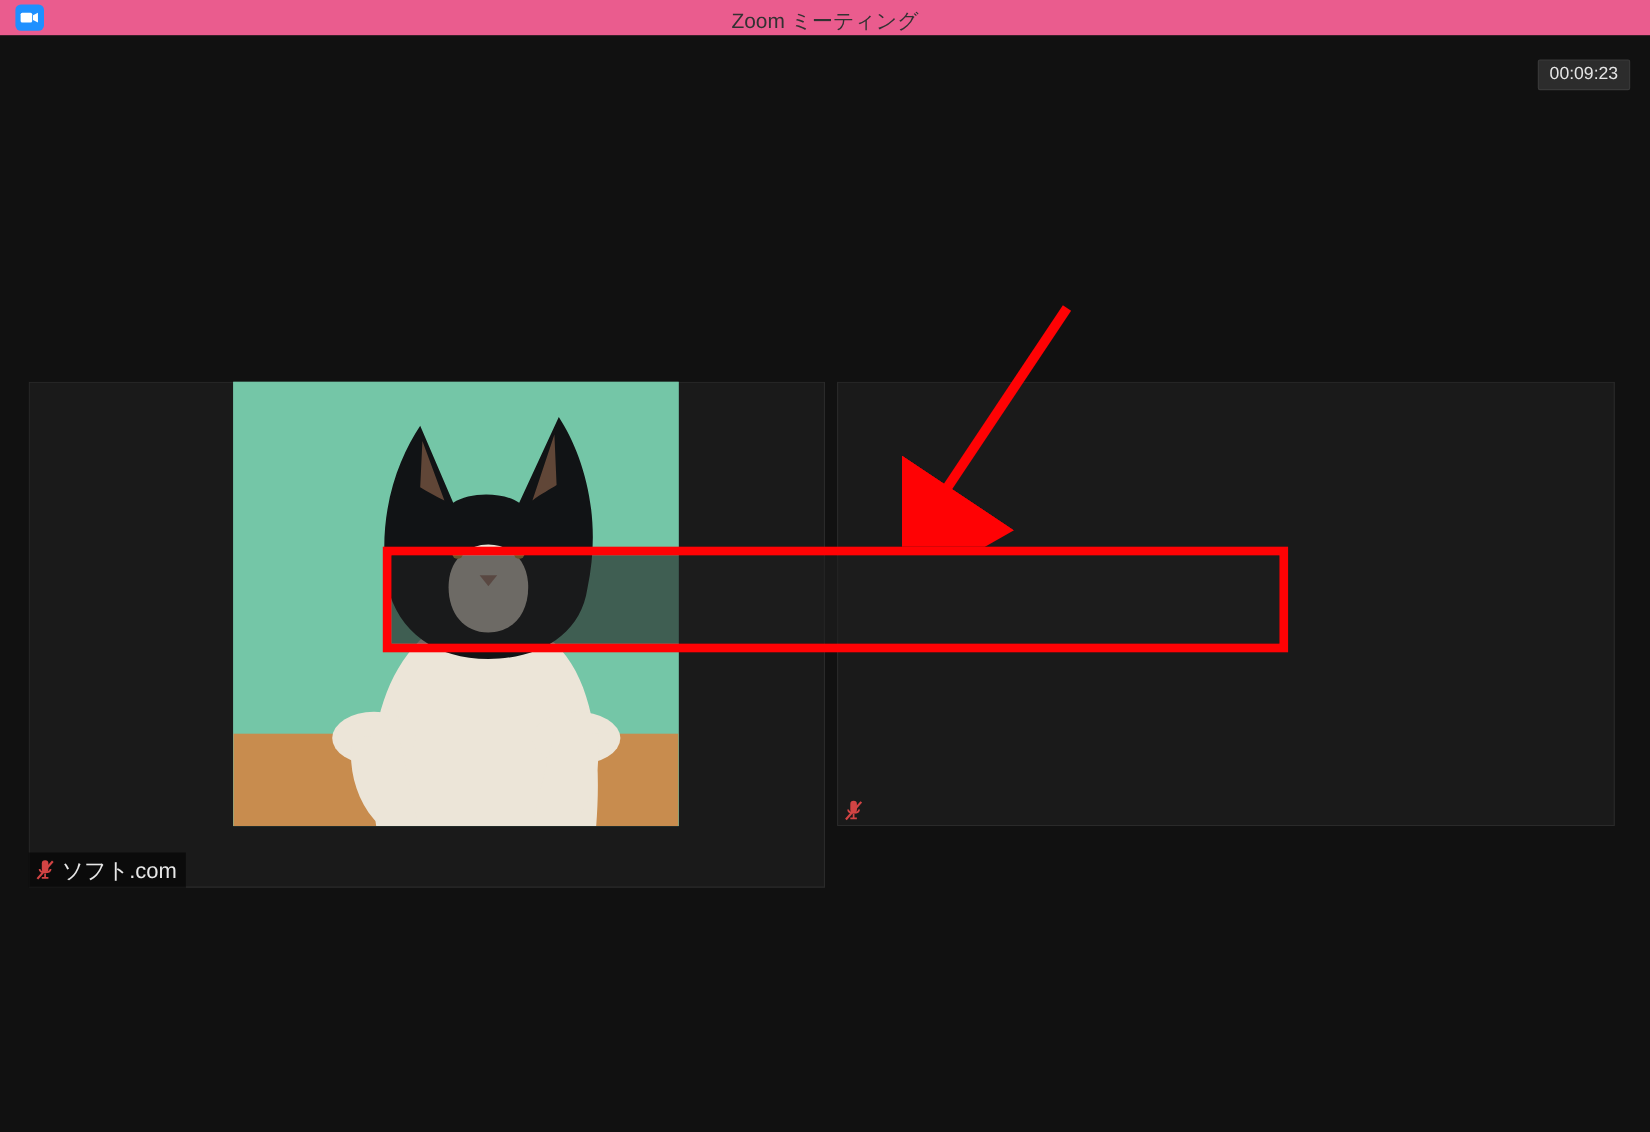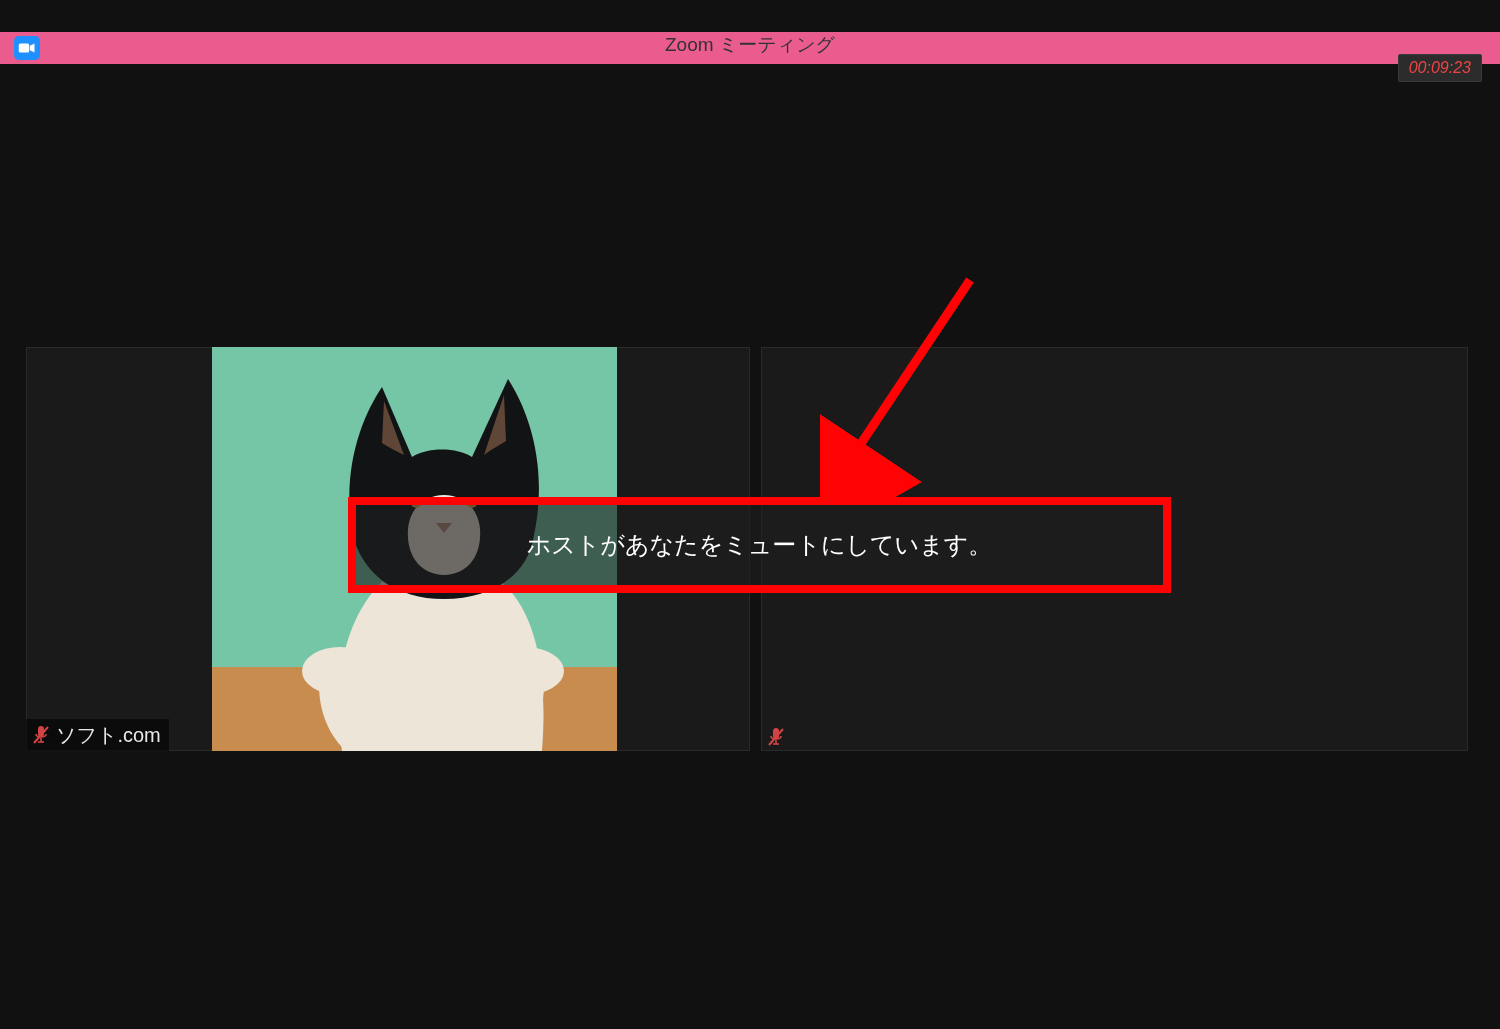--- a/index.html
+++ b/index.html
@@ -11,25 +11,24 @@
     font-family: "Hiragino Kaku Gothic ProN", "Yu Gothic", Meiryo, sans-serif;
     overflow: hidden;
     color: #fff;
   }
   .titlebar {
     position: absolute;
     top: 0; left: 0; right: 0;
     height: 32px;
     background: #ea5c8e;
     display: flex;
-    align-items: flex-start;
+    align-items: flex-end;
     justify-content: center;
     color: #323232;
     font-size: 19px;
-    margin-top: 32px;
   }
   .titlebar .zoom-app-icon {
     position: absolute;
     left: 14px;
     top: 4px;
     width: 26px;
     height: 24px;
     background: #1e90ff;
     border-radius: 5px;
     display: flex;
@@ -38,34 +37,33 @@
   }
   .titlebar .zoom-app-icon svg { width: 18px; height: 12px; }
   .timer {
     position: absolute;
     top: 54px;
     right: 18px;
     background: #2c2c2c;
     border: 1px solid #3a3a3a;
     padding: 4px 10px;
     font-size: 16px;
-    color: #ef4444;
+    color: #e5e5e5;
     border-radius: 2px;
-    font-style: italic;
   }
   .tile {
     position: absolute;
     background: #1a1a1a;
     box-shadow: inset 0 0 0 1px #2a2a2a;
   }
   .tile-left {
     left: 26px;
     top: 347px;
     width: 724px;
-    height: 404px;
+    height: 460px;
   }
   .tile-right {
     left: 761px;
     top: 347px;
     width: 707px;
     height: 404px;
   }
   .avatar-img {
     position: absolute;
     left: 186px;
@@ -230,21 +228,20 @@
       <path d="M4 9 C4 13 14 13 14 9" stroke="#d24444" stroke-width="1.6" fill="none"></path>
       <line x1="9" y1="13" x2="9" y2="17" stroke="#d24444" stroke-width="1.6"></line>
       <line x1="6" y1="17" x2="12" y2="17" stroke="#d24444" stroke-width="1.6"></line>
       <line x1="2" y1="18" x2="16" y2="2" stroke="#d24444" stroke-width="2"></line>
     </svg>
   </span>
 </div>
 
 <div class="notification-band">
   <div class="notification-inner"></div>
-  <span class="notification-text">ホストがあなたをミュートにしています。</span>
 </div>
 
 <svg class="annotation-arrow" viewBox="0 0 160 225">
   <defs>
     <marker id="arrowhead" markerWidth="16" markerHeight="16" refX="4" refY="8" orient="auto">
       <path d="M0 0 L16 8 L0 16 Z" fill="#ff0204"></path>
     </marker>
   </defs>
   <line x1="150" y1="8" x2="22" y2="200" stroke="#ff0204" stroke-width="9" marker-end="url(#arrowhead)"></line>
 </svg>

